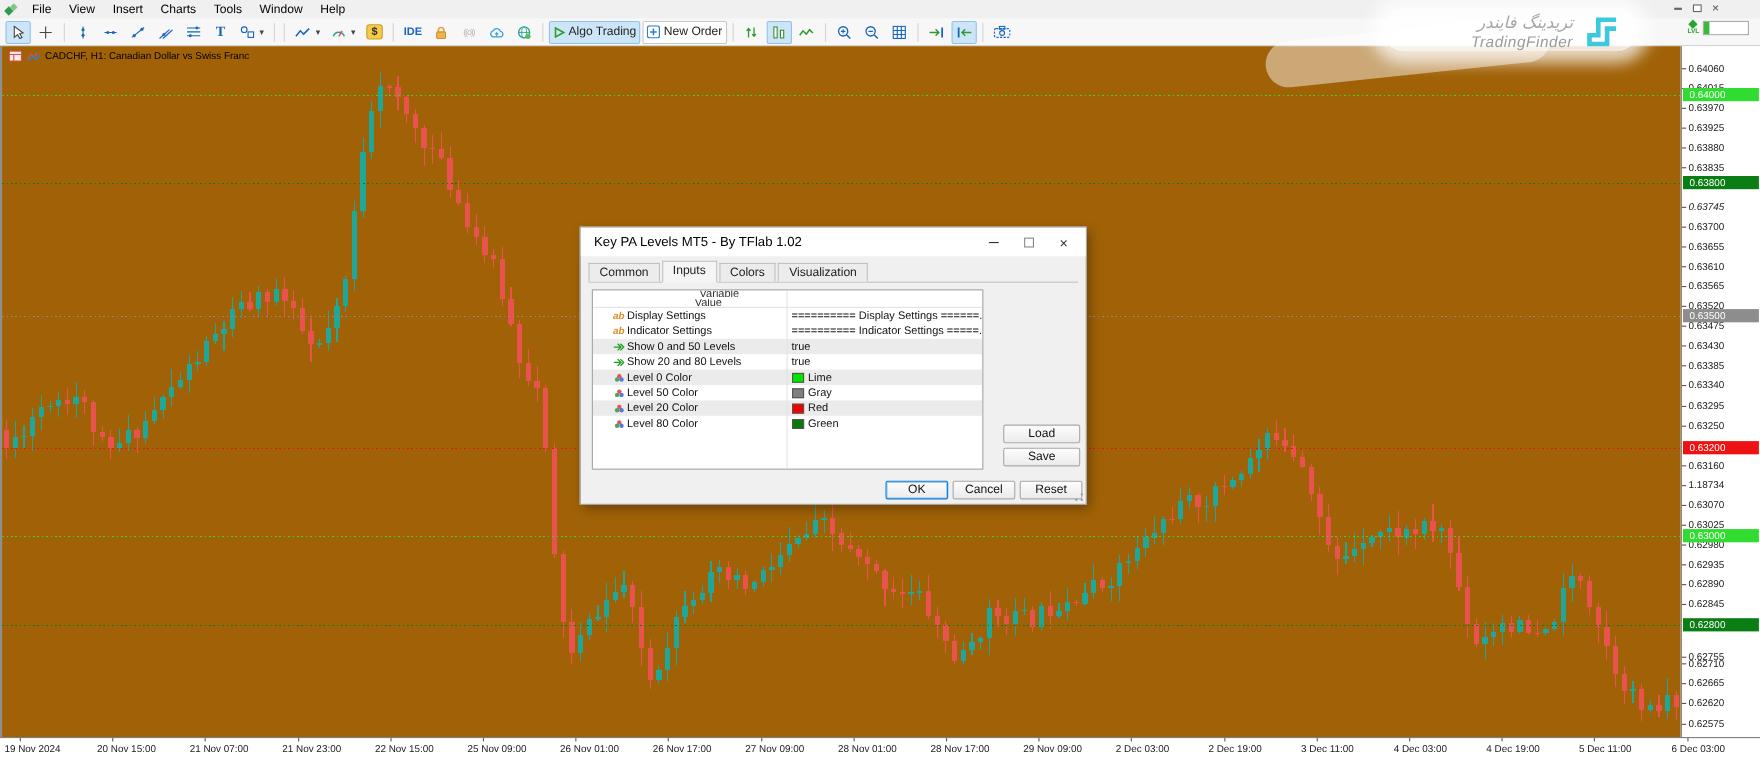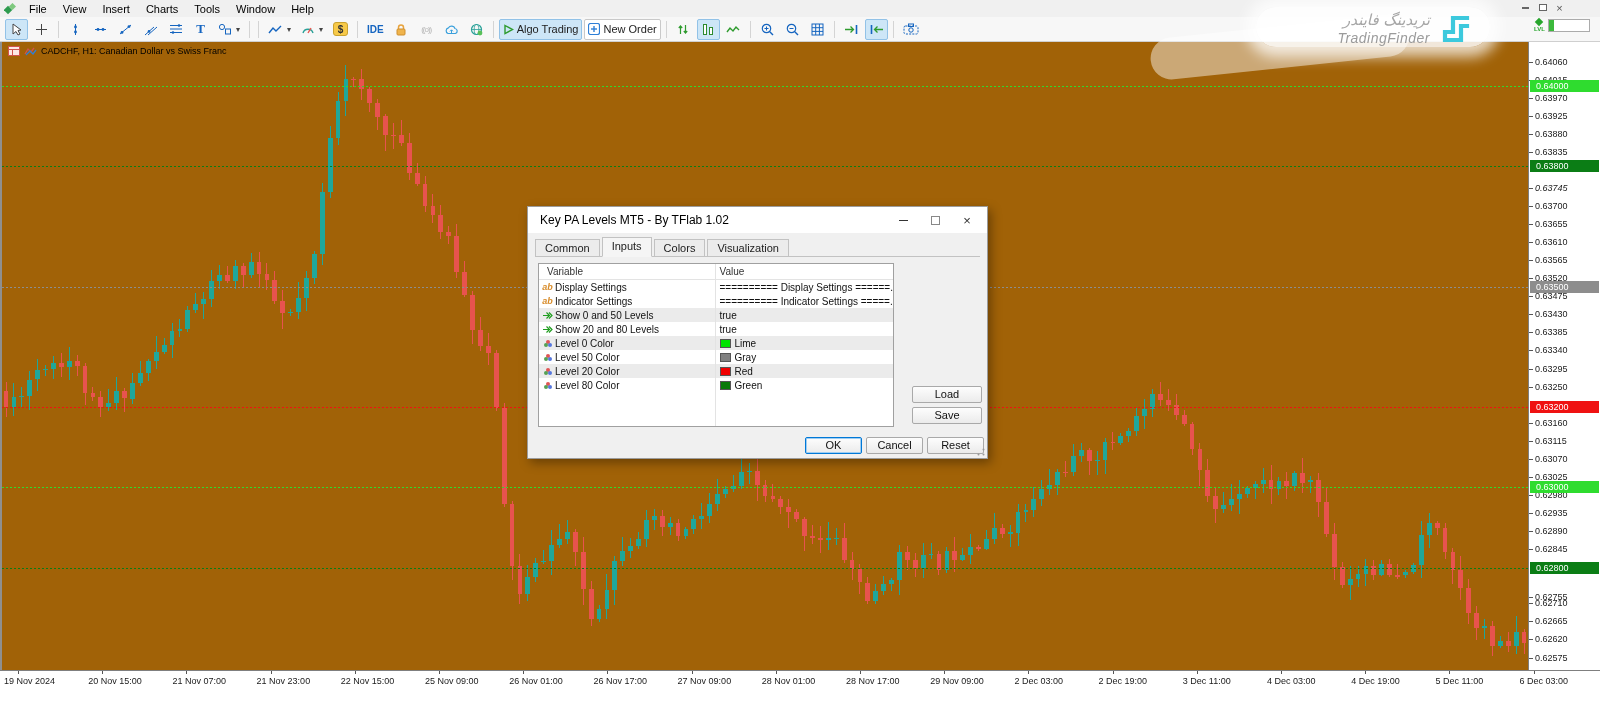--- a/index.html
+++ b/index.html
@@ -60,25 +60,25 @@
   .dlg { position:absolute; left:527px; top:206px; width:461px; height:253px; background:#f0f0f0; border:1px solid #9c9c9c; box-shadow:3px 4px 10px rgba(0,0,0,0.35); font-size:11px; }
   .dlg-title { height:26px; background:#fff; display:flex; align-items:center; padding-left:12px; font-size:12px; color:#000; }
   .dlg-ctrls { position:absolute; right:4px; top:0; height:26px; display:flex; align-items:center; }
   .dlg-ctrls span { width:32px; height:22px; display:flex; align-items:center; justify-content:center; color:#333; font-size:13px; }
   .dlg-ctrls .bar { width:9px; height:1px; background:#333; display:block; }
   .dlg-ctrls .box { width:9px; height:9px; border:1px solid #888; display:block; }
   .tabs { position:absolute; left:7px; top:31px; right:7px; height:19px; border-bottom:1px solid #c2c2c2; display:flex; align-items:flex-end; }
   .tab { padding:2px 9px 3px 9px; border:1px solid #c2c2c2; border-bottom:none; background:#ececec; margin-right:2px; height:17px; font-size:11px; color:#222; }
   .tab.active { background:#f5f5f5; height:20px; margin-bottom:-1px; border-bottom:1px solid #f5f5f5; }
   .tbl { position:absolute; left:10px; top:56px; width:356px; height:164px; background:#fff; border:1px solid #a0a0a0; overflow:hidden; }
-  .tbl-head { display:flex; height:16px; align-items:center; color:#333; border-bottom:1px solid #e3e3e3; font-size:10px; }
+  .tbl-head { display:flex; height:16px; align-items:center; color:#333; border-bottom:1px solid #e3e3e3; font-size:10px;flex-direction:column; }
   .tbl-div { position:absolute; left:176px; top:0; bottom:0; width:1px; background:#e3e3e3; }
   .trow { display:flex; height:14px; align-items:center; font-size:10px; color:#111; }
   .trow.alt { background:#ebebeb; }
-  .tc1 { width:176px; display:flex; align-items:center; padding-left:1px; overflow:hidden; white-space:nowrap; }
+  .tc1 { width:176px; display:flex; align-items:center; padding-left:16px; overflow:hidden; white-space:nowrap; }
   .tc2 { width:179px; display:flex; align-items:center; padding-left:5px; overflow:hidden; white-space:nowrap; }
   .ric { width:15px; display:flex; align-items:center; justify-content:center; flex:none; }
   .ric-ab { color:#d88c2a; font-weight:bold; font-size:9px; font-style:italic; }
   .swatch { width:11px; height:9px; border:1px solid #555; margin-right:4px; flex:none; }
   .btn { position:absolute; height:17px; background:linear-gradient(#fdfdfd,#ebebeb); border:1px solid #a9a9a9; border-radius:2px; font-size:11px; color:#111; text-align:center; line-height:15px; cursor:default; }
   .btn.okd { border:1px solid #0078d7; box-shadow:inset 0 0 0 1px #9ecdf2; }
   .grip { position:absolute; right:2px; bottom:2px; }
   
   svg { display:block; }
 </style>
@@ -722,21 +722,21 @@
         <div class="ptick" style="top: 195.106px;"><i></i><b>0.63610</b></div>
         <div class="ptick" style="top: 213.167px;"><i></i><b>0.63565</b></div>
         <div class="ptick" style="top: 231.227px;"><i></i><b>0.63520</b></div>
         <div class="ptick" style="top: 249.288px;"><i></i><b>0.63475</b></div>
         <div class="ptick" style="top: 267.348px;"><i></i><b>0.63430</b></div>
         <div class="ptick" style="top: 285.409px;"><i></i><b>0.63385</b></div>
         <div class="ptick" style="top: 303.47px;"><i></i><b>0.63340</b></div>
         <div class="ptick" style="top: 321.53px;"><i></i><b>0.63295</b></div>
         <div class="ptick" style="top: 339.591px;"><i></i><b>0.63250</b></div>
         <div class="ptick" style="top: 375.712px;"><i></i><b>0.63160</b></div>
-        <div class="ptick" style="top: 393.773px;"><i></i><b>0.63115</b></div>
+        <div class="ptick" style="top: 393.773px;"><i></i><b>1.18734</b></div>
         <div class="ptick" style="top: 411.833px;"><i></i><b>0.63070</b></div>
         <div class="ptick" style="top: 429.894px;"><i></i><b>0.63025</b></div>
         <div class="ptick" style="top: 447.955px;"><i></i><b>0.62980</b></div>
         <div class="ptick" style="top: 466.015px;"><i></i><b>0.62935</b></div>
         <div class="ptick" style="top: 484.076px;"><i></i><b>0.62890</b></div>
         <div class="ptick" style="top: 502.136px;"><i></i><b>0.62845</b></div>
         <div class="ptick" style="top: 550px;"><i></i><b>0.62755</b></div>
         <div class="ptick" style="top: 556.318px;"><i></i><b>0.62710</b></div>
         <div class="ptick" style="top: 574.379px;"><i></i><b>0.62665</b></div>
         <div class="ptick" style="top: 592.439px;"><i></i><b>0.62620</b></div>

